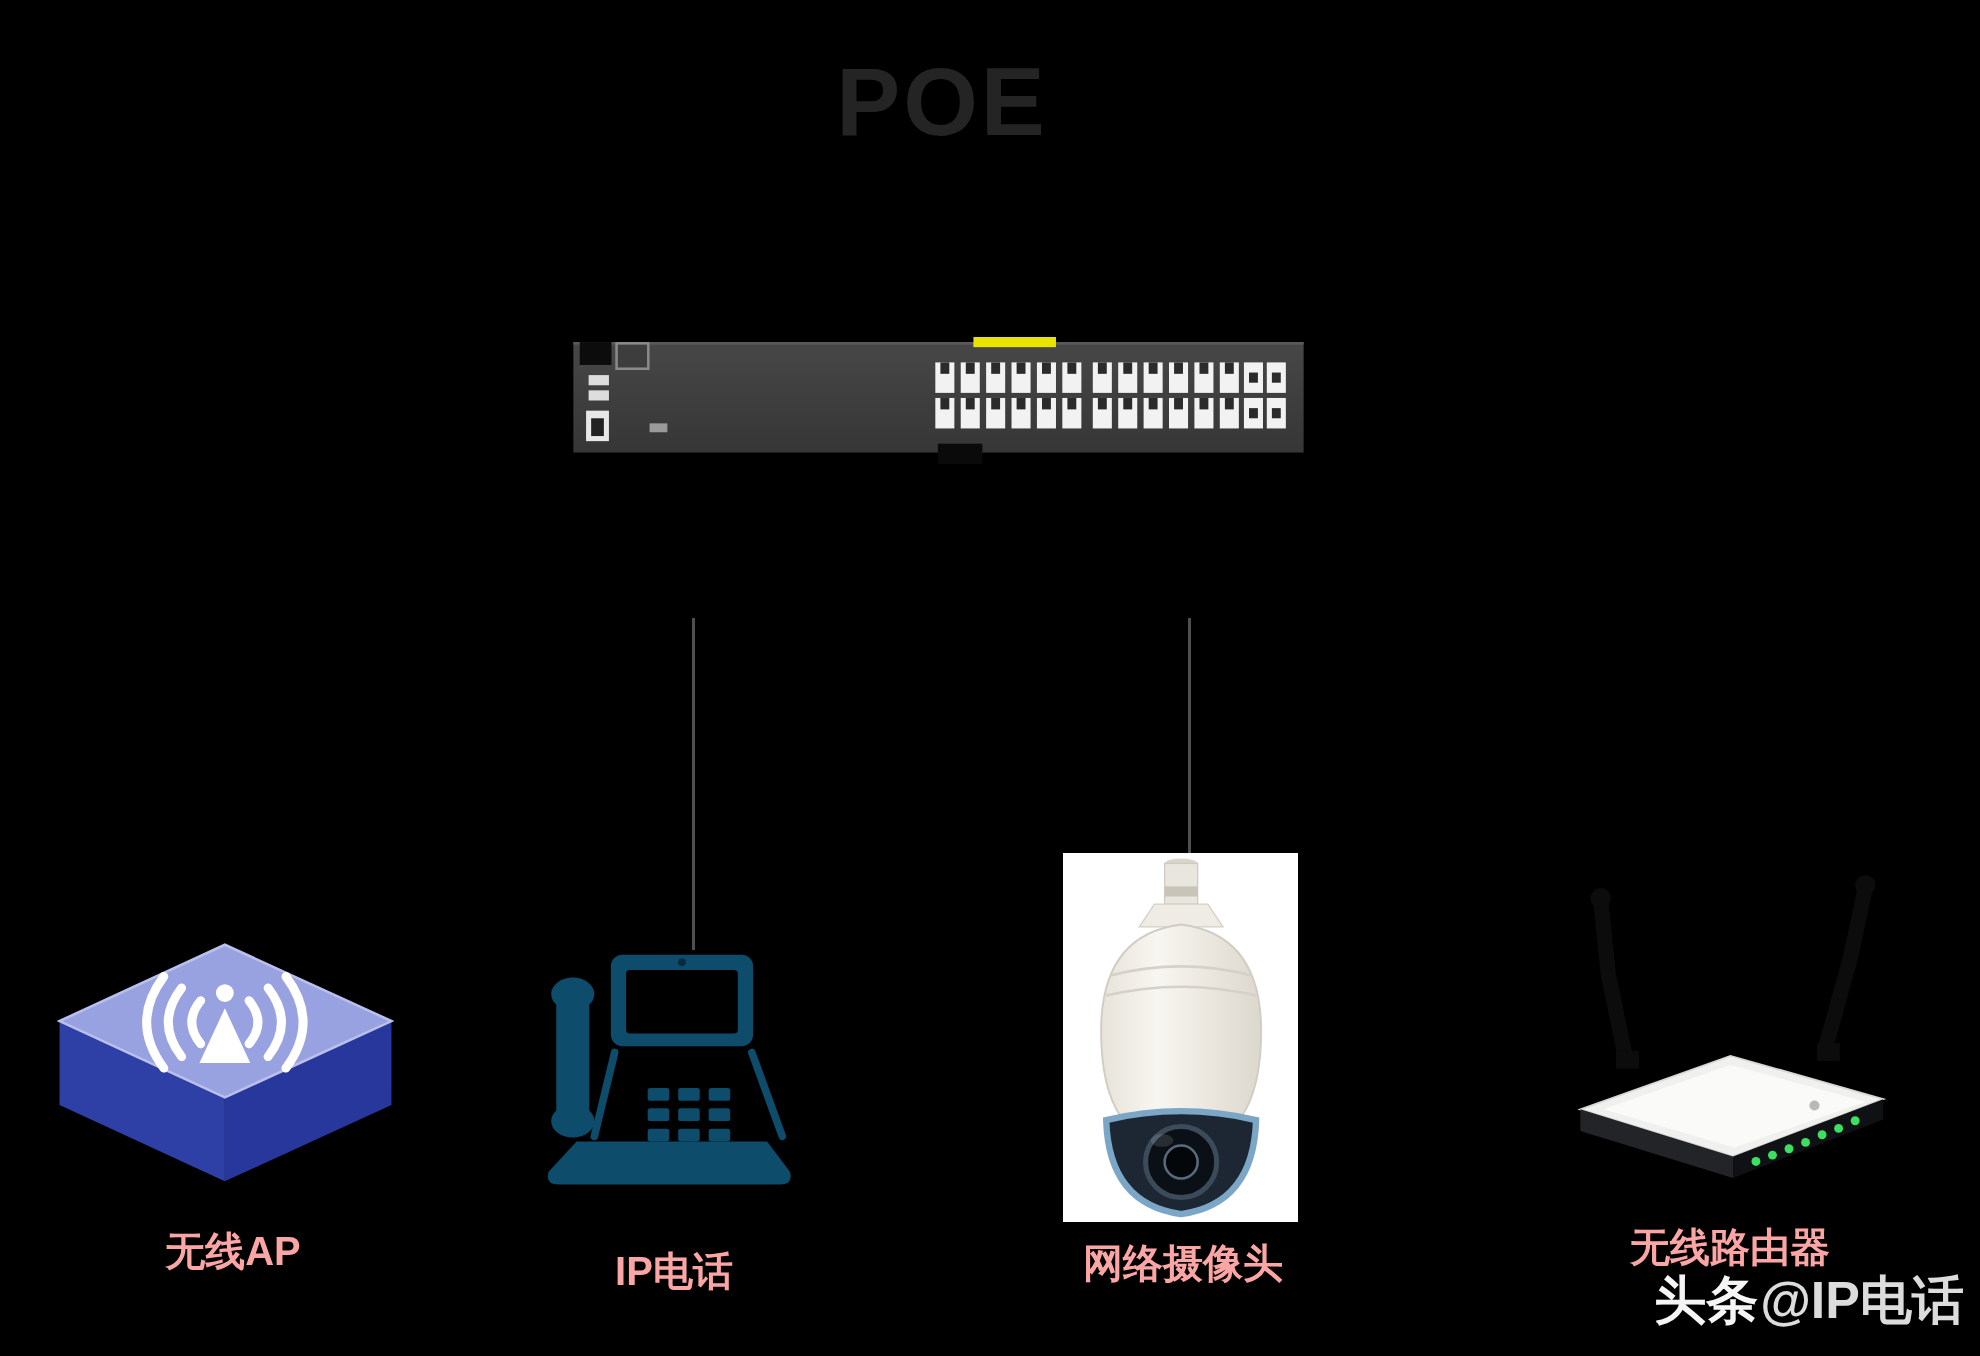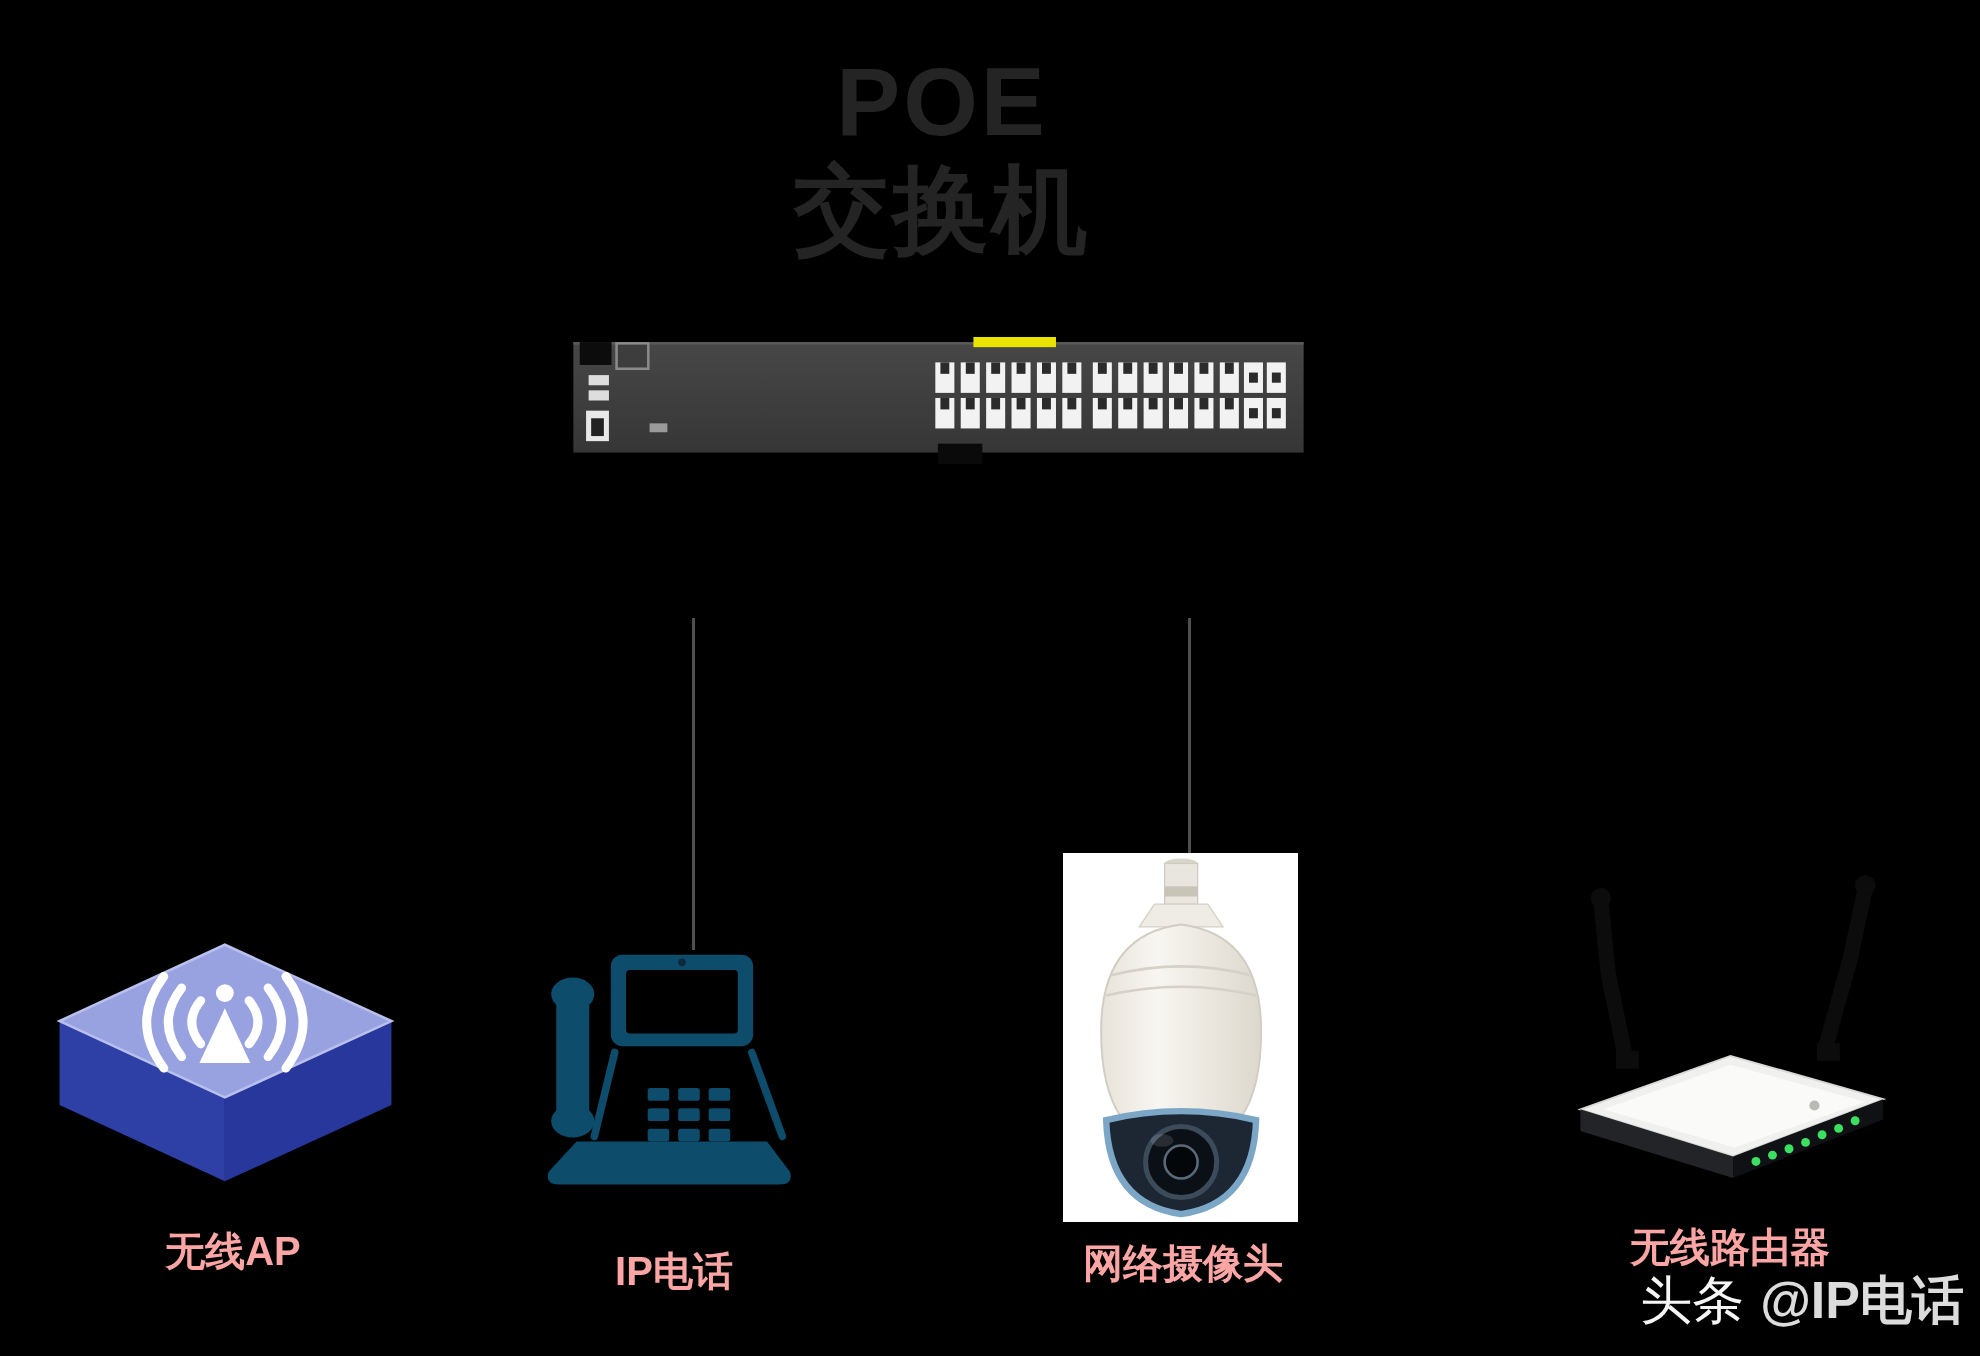--- a/index.html
+++ b/index.html
@@ -47,31 +47,30 @@
   .label-camera { left: 1183px; top: 1236px; }
   .label-router { left: 1730px; top: 1220px; }
   .watermark {
     position: absolute;
     right: 16px;
     bottom: 20px;
     font-size: 52px;
     color: #ededed;
     white-space: nowrap;
   }
-  .watermark .wm-prefix { font-weight: 400; color: #f5f5f5; margin-right: 16px; }
+  .watermark .wm-prefix { font-weight: 700; color: #f5f5f5; margin-right: 2px; }
   .watermark .wm-handle { font-weight: 700; color: #dcdcdc; }
 </style>
 </head>
 <body>
 
 <div class="canvas">
 
   <div class="title">
     <div>POE</div>
-    <div>交换机</div>
   </div>
 
   <div class="switch-wrap">
     <svg width="731" height="127" viewBox="0 0 575 100">
       <defs>
         <linearGradient id="swBody" x1="0" y1="0" x2="0" y2="1">
           <stop offset="0" stop-color="#474747"></stop>
           <stop offset="1" stop-color="#363636"></stop>
         </linearGradient>
       </defs>

